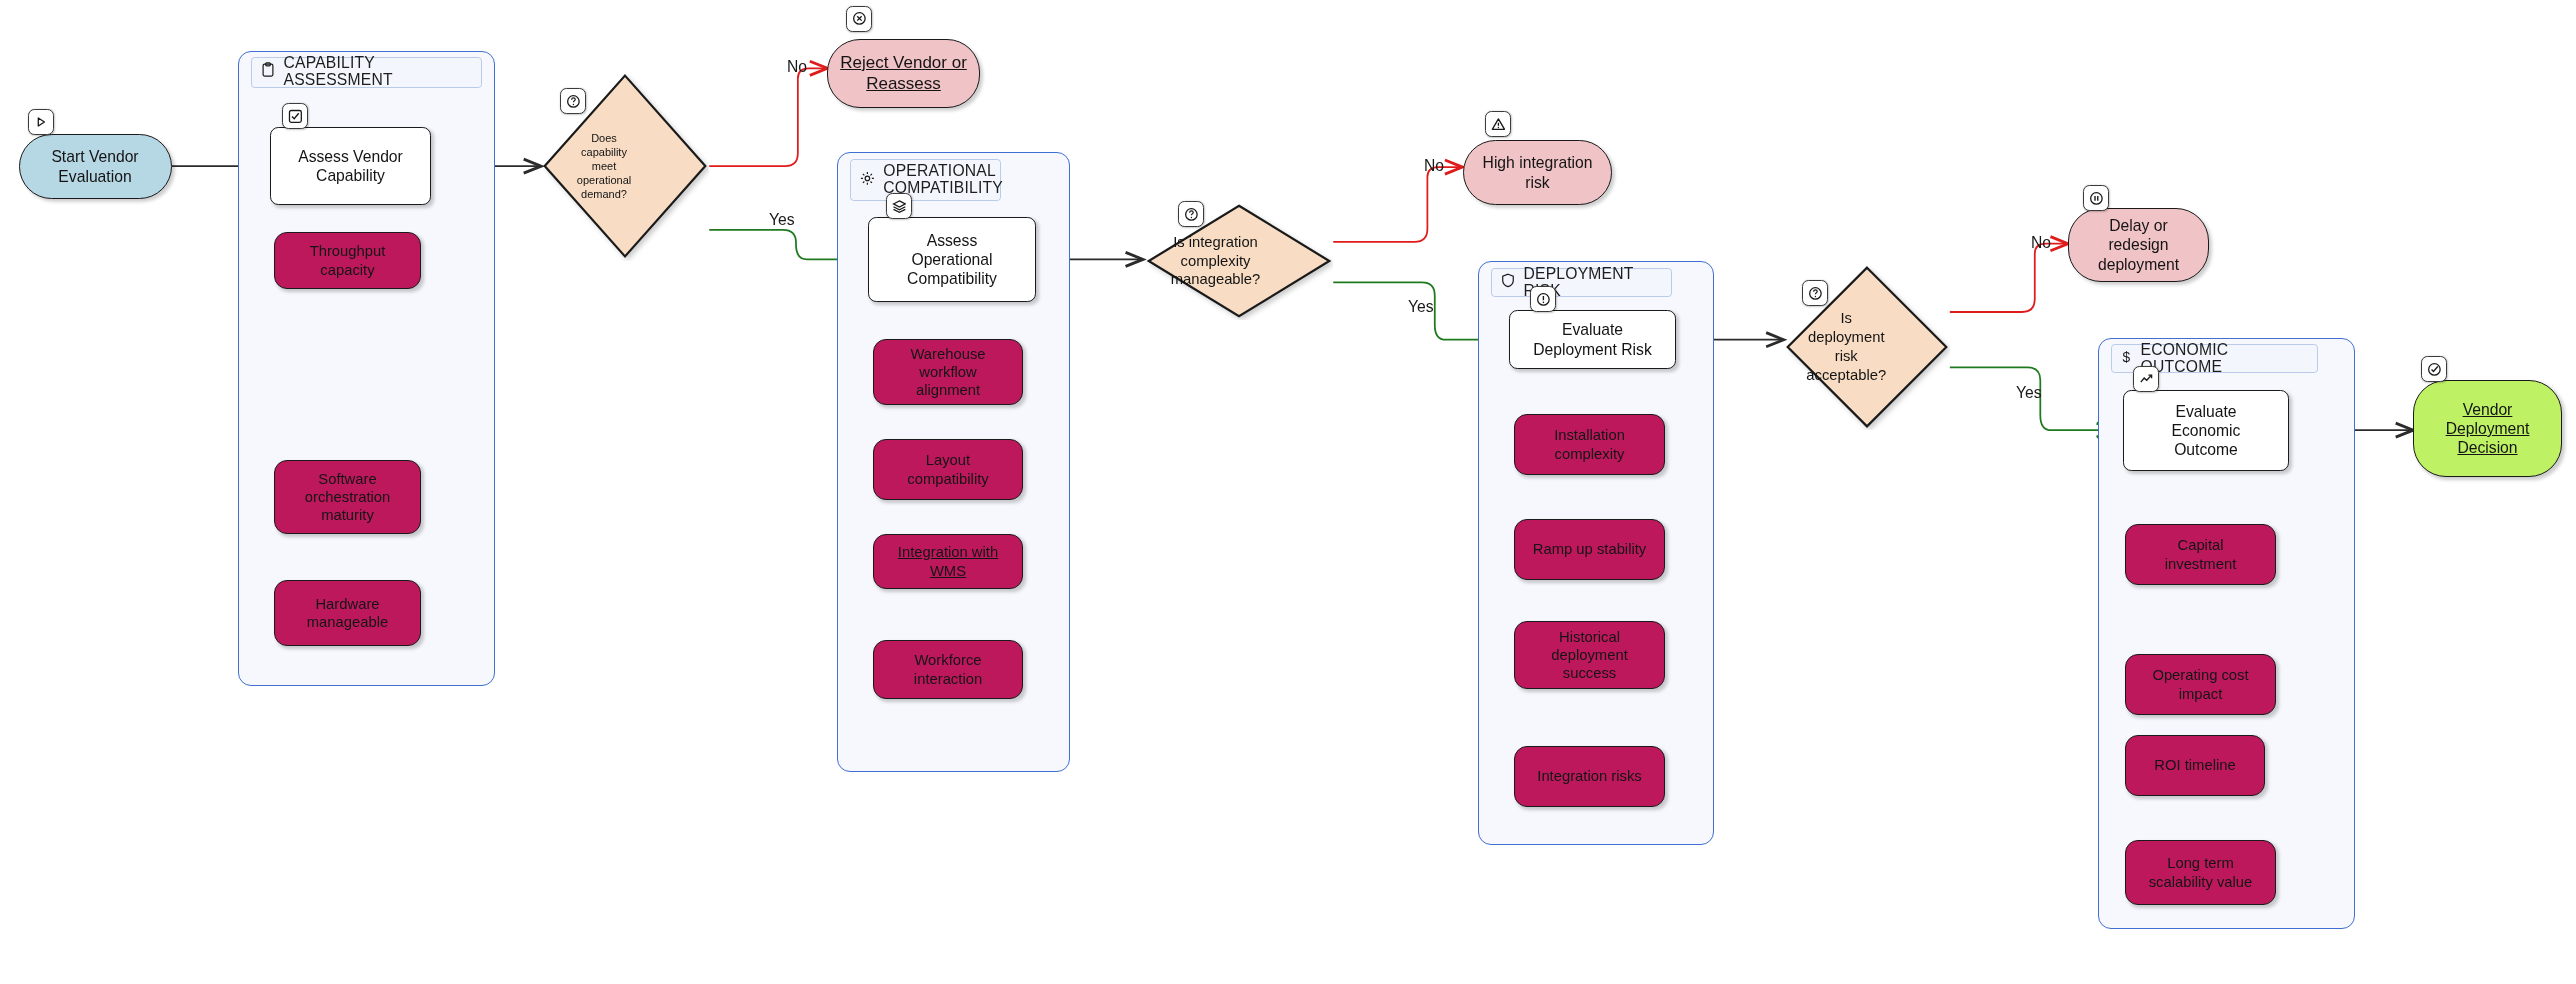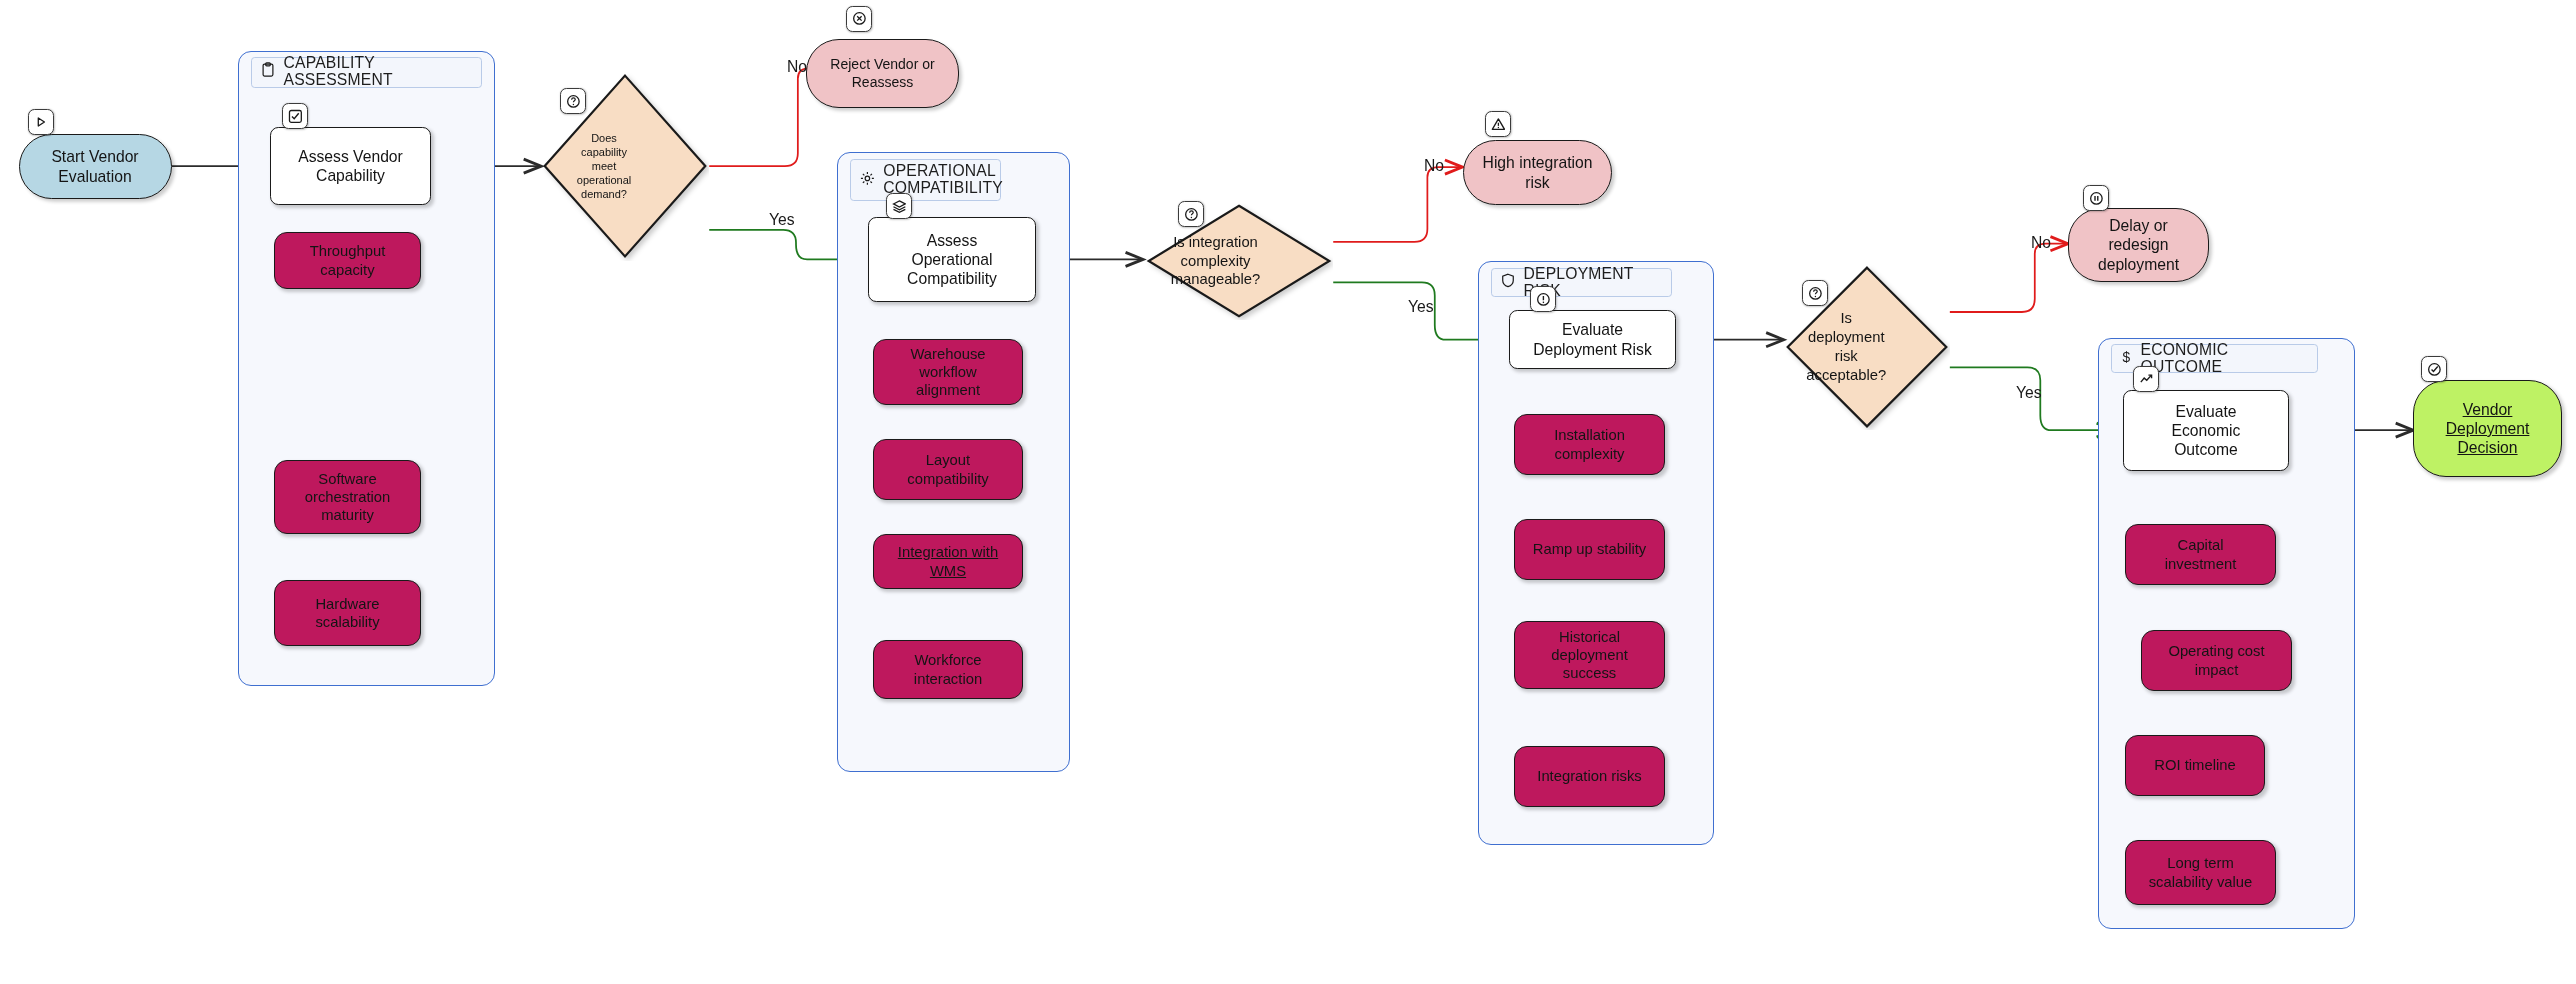--- a/index.html
+++ b/index.html
@@ -178,21 +178,21 @@
         <path d="M4.3,8.2 L6.7,10.6 L11.6,4.6" fill="none" stroke="#1a1a1a" stroke-width="1.5"></path>
       </svg>
   </div>
 
   <div class="node n-sub" style="left:274px;top:232px;width:147px;height:57px;font-size:14.8px;white-space:pre-line;">Throughput
 capacity</div>
   <div class="node n-sub" style="left:274px;top:460px;width:147px;height:74px;font-size:14.8px;white-space:pre-line;">Software
 orchestration
 maturity</div>
   <div class="node n-sub" style="left:274px;top:580px;width:147px;height:66px;font-size:14.8px;white-space:pre-line;">Hardware
-scalability</div>
+manageable</div>
 
   <div class="group" style="left:837px;top:152px;width:233px;height:620px;"></div>
   <div class="group-header" style="left:850px;top:159px;width:151px;height:42px;font-size:15.7px;">
     <span>
       <svg width="14.8" height="14.8" viewBox="0 0 16 16">
           <circle cx="8" cy="8" r="2.4" fill="none" stroke="#1a1a1a" stroke-width="1.3"></circle>
           <path d="M8,1 L8,3.2 M8,12.8 L8,15 M1,8 L3.2,8 M12.8,8 L15,8 M3.1,3.1 L4.7,4.7 M11.3,11.3 L12.9,12.9 M12.9,3.1 L11.3,4.7 M4.7,11.3 L3.1,12.9" stroke="#1a1a1a" stroke-width="1.3"></path>
         </svg>
     </span>
     <span class="ghtext">OPERATIONAL
@@ -263,35 +263,35 @@
 Outcome</div>
   <div class="badge" style="left:2133px;top:366px;">
     <svg width="14.8" height="14.8" viewBox="0 0 16 16">
         <path d="M2,11 L5.6,6.6 L8.4,9 L13.4,3.4" fill="none" stroke="#1a1a1a" stroke-width="1.5"></path>
         <path d="M10.2,3.4 L13.6,3.4 L13.6,6.7" fill="none" stroke="#1a1a1a" stroke-width="1.5"></path>
       </svg>
   </div>
 
   <div class="node n-sub" style="left:2125px;top:524px;width:151px;height:61px;font-size:14.8px;white-space:pre-line;">Capital
 investment</div>
-  <div class="node n-sub" style="left:2125px;top:630px;width:151px;height:61px;font-size:14.8px;white-space:pre-line;margin-left:16px;">Operating cost
+  <div class="node n-sub" style="left:2125px;top:654px;width:151px;height:61px;font-size:14.8px;white-space:pre-line;">Operating cost
 impact</div>
   <div class="node n-sub" style="left:2125px;top:735px;width:140px;height:61px;font-size:14.8px;white-space:pre-line;">ROI timeline</div>
   <div class="node n-sub" style="left:2125px;top:840px;width:151px;height:65px;font-size:14.8px;white-space:pre-line;">Long term
 scalability value</div>
 
   <div class="node n-start" style="left:18.5px;top:134px;width:153px;height:65px;font-size:15.7px;white-space:pre-line;">Start Vendor
 Evaluation</div>
   <div class="badge" style="left:28px;top:109px;">
     <svg width="14" height="14" viewBox="0 0 15 15">
         <path d="M4.6,3.2 L11.2,7.5 L4.6,11.8 Z" fill="none" stroke="#1a1a1a" stroke-width="1.4" stroke-linejoin="round"></path>
       </svg>
   </div>
 
-  <div class="node n-term" style="left:806px;top:39px;width:153px;height:69px;font-size:14px;white-space:pre-line;">Reject Vendor or
+  <div class="node n-term" style="left:827px;top:39px;width:153px;height:69px;font-size:17px;white-space:pre-line;text-decoration:underline;">Reject Vendor or
 Reassess</div>
   <div class="badge" style="left:846px;top:5.5px;">
     <svg width="14.8" height="14.8" viewBox="0 0 16 16">
         <circle cx="8" cy="8" r="6.2" fill="none" stroke="#1a1a1a" stroke-width="1.4"></circle>
         <path d="M5.6,5.6 L10.4,10.4 M10.4,5.6 L5.6,10.4" stroke="#1a1a1a" stroke-width="1.4"></path>
       </svg>
   </div>
 
   <div class="node n-term" style="left:1463px;top:140px;width:149px;height:65px;font-size:15.7px;white-space:pre-line;">High integration
 risk</div>

